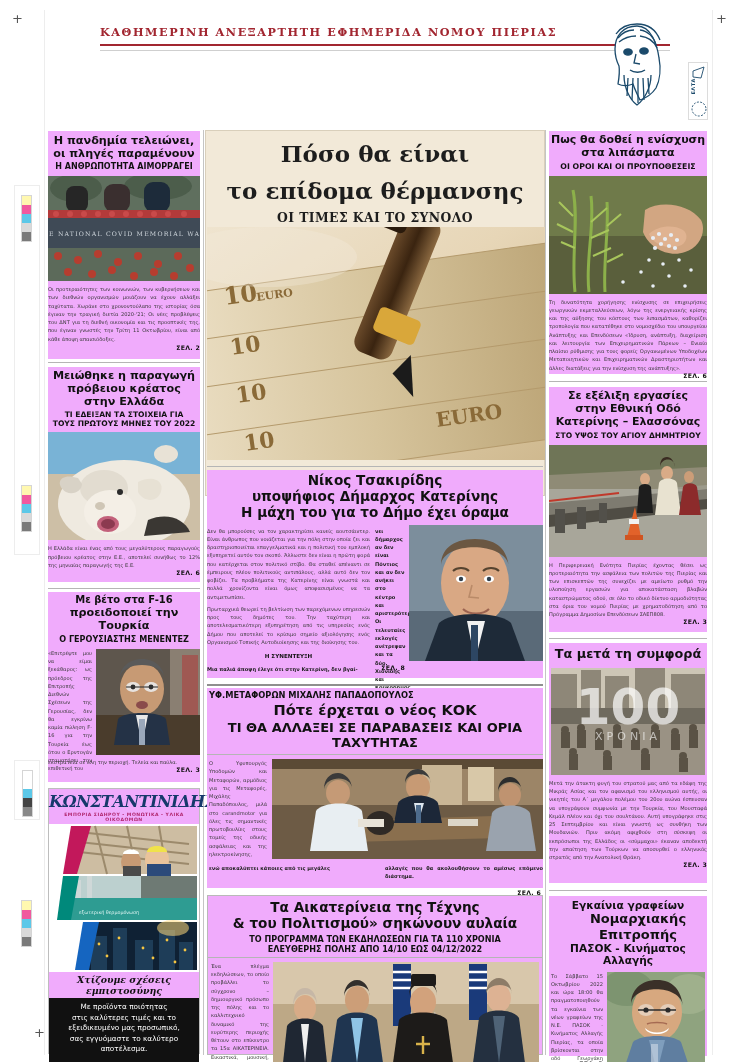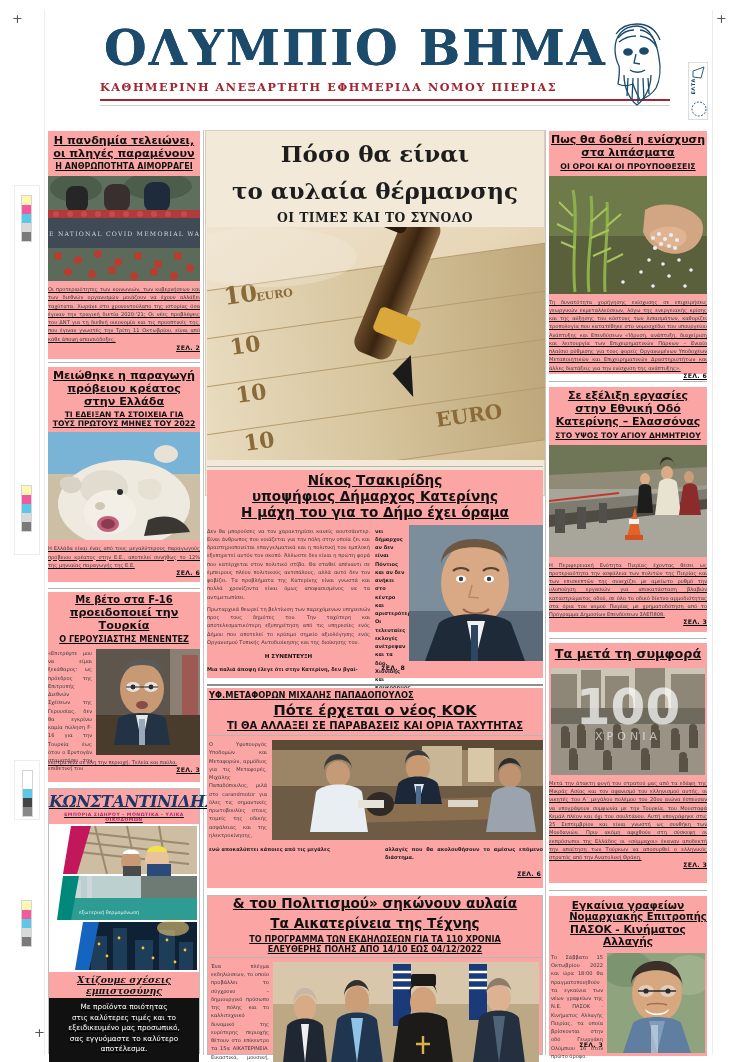--- a/index.html
+++ b/index.html
@@ -36,21 +36,21 @@
   .mast-info .d1{ width:175px; }
   .mast-info .d2{ width:140px; }
   .mast-info .d3{ width:150px; border-left:1px solid #8a8a8a; padding-left:8px; }
   .mast-info .d4{ flex:1; text-align:right; font-size:11.5px; color:#0e2d45; letter-spacing:-.2px;}
   .zeus{ position:absolute; right:2px; top:2px; width:62px; height:92px; }
   .elta{ position:absolute; left:688px; top:62px; width:20px; height:58px; border:1px solid #dcdcdc;}
   .elta-txt{ position:absolute; left:690px; top:78px; font-size:5px; writing-mode:vertical-rl;
              transform:rotate(180deg); color:#1b4a6b; font-weight:bold; letter-spacing:.5px;}
 
   
-  .box{ position:absolute; background:#fca5a5;text-decoration:underline; }
+  .box{ position:absolute; background:#f0abfc; }
   .hl{ font-family:"DejaVu Sans", sans-serif; color:#111; text-align:center; font-weight:bold; line-height:1.17; }
   .kicker{ font-family:"DejaVu Sans", sans-serif; color:#111; text-align:center; font-weight:bold; }
   .bodytxt{ font-family:"DejaVu Sans",sans-serif; font-size:5.1px; line-height:1.62; color:#3a3a3a; text-align:justify; }
   .sel{ font-family:"DejaVu Sans",sans-serif; font-size:6.2px; font-weight:bold; color:#111; text-align:right; letter-spacing:.3px;}
   .rule2{ height:2px; background:#8f8f8f; width:100%; }
 
   
   .ph{ position:relative; overflow:hidden; background:#bfc5c9; }
 
   
@@ -102,21 +102,20 @@
       <i style="background:#5cc8e8"></i>
       <i style="background:#d9d9d9"></i>
       <i style="background:#7a7a7a"></i>
   </div>
   <div class="thin-frame" style="left:14px; top:185px; width:26px; height:370px; border-color:#ededed;"></div>
   <div class="thin-frame" style="left:14px; top:760px; width:26px; height:60px; border-color:#ededed;"></div>
   <div class="vline" style="left:44px; top:10px; height:1045px; background:#ededed;"></div>
   <div class="vline" style="left:712px; top:10px; height:1045px; background:#ededed;"></div>
 
   <div class="masthead">
-    <div class="mast-title">ΟΛΥΜΠΙΟ ΒΗΜΑ</div>
     <div class="mast-sub">ΚΑΘΗΜΕΡΙΝΗ ΑΝΕΞΑΡΤΗΤΗ ΕΦΗΜΕΡΙΔΑ ΝΟΜΟΥ ΠΙΕΡΙΑΣ</div>
     <div class="mast-rule"></div>
     <div style="height:1px;background:#cfcfcf;margin-top:4px;"></div>
 
     <svg class="zeus" viewBox="0 0 62 92">
       <g fill="none" stroke="#1b4a6b" stroke-width="1.3">
         <path d="M31 6 C17 6 9 16 9 29 C9 37 11 42 13 46 C14 52 13 58 12 64 C16 66 22 66 27 64
                  C29 70 32 76 34 80 C40 78 46 74 50 68 C54 60 55 48 53 38 C51 24 45 6 31 6Z" fill="#fff"></path>
         <path d="M12 18 C16 13 22 10 28 10 M34 10 C42 11 48 17 50 25"></path>
         <ellipse cx="22" cy="32" rx="4.2" ry="3" fill="#1b4a6b"></ellipse>
@@ -133,21 +132,21 @@
   <div class="elta">
     <svg viewBox="0 0 20 58" width="20" height="58">
       <polygon points="4,8 15,4 12,15 4,14" fill="none" stroke="#1b4a6b" stroke-width=".9"></polygon>
       <circle cx="10" cy="46" r="7" fill="none" stroke="#1b4a6b" stroke-width=".9" stroke-dasharray="2 1.4"></circle>
     </svg>
   </div>
   <div class="elta-txt">ΕΛΤΑ</div>
 
   <div class="lead">
     <div class="lead-h">Πόσο θα είναι</div>
-    <div class="lead-h">το αυλαία θέρμανσης</div>
+    <div class="lead-h">το επίδομα θέρμανσης</div>
     <div class="lead-k">ΟΙ ΤΙΜΕΣ ΚΑΙ ΤΟ ΣΥΝΟΛΟ</div>
     <div class="lead-k">ΤΗΣ ΚΡΑΤΙΚΗΣ ΣΤΗΡΙΞΗΣ</div>
     <div class="euro">
       <svg viewBox="0 0 338 233" width="338" height="233" preserveAspectRatio="none">
         <defs>
           <linearGradient id="eg" x1="0" y1="0" x2="1" y2="1">
             <stop offset="0" stop-color="#efe4cf"></stop>
               <stop offset=".45" stop-color="#e7d6b7"></stop>
               <stop offset="1" stop-color="#cfb98f"></stop>
           </linearGradient>
@@ -400,21 +399,21 @@
         </svg>
       </div>
       <div class="sel" style="position:absolute; left:168px; top:137px; width:30px;">ΣΕΛ. 8</div>
     </div>
   </div>
 
   <div class="rule2" style="position:absolute; left:207px; top:684px; width:336px;"></div>
   <div class="box" style="left:207px; top:688px; width:336px; height:200px;">
     <div style="font-size:8.3px; font-weight:bold; color:#111; padding-top:2px; padding-left:2px;">ΥΦ.ΜΕΤΑΦΟΡΩΝ ΜΙΧΑΛΗΣ ΠΑΠΑΔΟΠΟΥΛΟΣ</div>
     <div class="hl" style="font-size:14.6px; padding-top:1px;">Πότε έρχεται ο νέος ΚΟΚ</div>
-    <div class="kicker" style="font-size:10px; padding-top:2px;">ΤΙ ΘΑ ΑΛΛΑΞΕΙ ΣΕ  ΠΑΡΑΒΑΣΕΙΣ ΚΑΙ ΟΡΙΑ ΤΑΧΥΤΗΤΑΣ</div>
+    <div class="kicker" style="font-size:13px; padding-top:2px;">ΤΙ ΘΑ ΑΛΛΑΞΕΙ ΣΕ  ΠΑΡΑΒΑΣΕΙΣ ΚΑΙ ΟΡΙΑ ΤΑΧΥΤΗΤΑΣ</div>
     <div class="hline" style="position:relative; margin-top:4px; width:336px;"></div>
     <div style="position:relative; margin-top:4px; height:102px;">
       <div class="bodytxt" style="position:absolute; left:2px; top:0; width:58px;">Ο Υφυπουργός Υποδομών και Μεταφορών, αρμόδιος για τις Μεταφορές, Μιχάλης Παπαδόπουλος, μιλά στο carandmotor για όλες τις σημαντικές πρωτοβουλίες στους τομείς της οδικής ασφάλειας και της ηλεκτροκίνησης,</div>
       <div class="ph" style="position:absolute; left:65px; top:0; width:271px; height:100px;">
         <svg viewBox="0 0 271 100" width="271" height="100" preserveAspectRatio="none">
           <rect width="271" height="100" fill="#b7a188"></rect>
           <rect y="0" width="271" height="46" fill="#9c8567"></rect>
           <rect x="0" y="0" width="271" height="10" fill="#5b4a35"></rect>
           <rect x="150" y="6" width="40" height="40" fill="#c9b696"></rect>
           <rect x="196" y="8" width="26" height="34" fill="#d8c8a8"></rect>
@@ -442,22 +441,22 @@
       </div>
     </div>
     <div style="position:relative; margin-top:3px; height:24px;">
       <div class="bodytxt" style="position:absolute; left:2px; top:0; width:165px; font-weight:bold; color:#222;">ενώ αποκαλύπτει κάποιες από τις μεγάλες</div>
       <div class="bodytxt" style="position:absolute; left:178px; top:0; width:158px; font-weight:bold; color:#222;">αλλαγές που θα ακολουθήσουν το αμέσως επόμενο διάστημα.</div>
     </div>
     <div class="sel" style="margin-top:1px; padding-right:2px;">ΣΕΛ. 6</div>
   </div>
 
   <div class="box" style="left:207px; top:895px; width:336px; height:160px; border:1px solid #b9b9b9;">
+    <div class="hl" style="font-size:13.6px; padding-top:4px;">Τα Αικατερίνεια της Τέχνης</div>
     <div class="hl" style="font-size:13.6px;">&amp; του Πολιτισμού» σηκώνουν αυλαία</div>
-    <div class="hl" style="font-size:13.6px; padding-top:4px;">Τα Αικατερίνεια της Τέχνης</div>
     <div class="kicker" style="font-size:8.1px; padding-top:2px;">ΤΟ ΠΡΟΓΡΑΜΜΑ ΤΩΝ ΕΚΔΗΛΩΣΕΩΝ ΓΙΑ ΤΑ 110 ΧΡΟΝΙΑ</div>
     <div class="kicker" style="font-size:8.1px;">ΕΛΕΥΘΕΡΗΣ ΠΟΛΗΣ ΑΠΟ 14/10 ΕΩΣ 04/12/2022</div>
     <div class="hline" style="position:relative; margin-top:3px; width:334px;"></div>
     <div style="position:relative; margin-top:4px; height:104px;">
       <div class="bodytxt" style="position:absolute; left:3px; top:0; width:58px;">Ένα πλέγμα εκδηλώσεων, το οποίο προβάλλει το σύγχρονο – δημιουργικό πρόσωπο της πόλης και το καλλιτεχνικό δυναμικό της ευρύτερης περιοχής θέτουν στο επίκεντρο τα 15α ΑΙΚΑΤΕΡΙΝΕΙΑ. Εικαστικά, μουσική, θέατρο, λόγος κ.α. θεματικές ενότητες -</div>
       <div class="ph" style="position:absolute; left:65px; top:0; width:266px; height:101px;">
         <svg viewBox="0 0 266 101" width="266" height="101" preserveAspectRatio="none">
           <rect width="266" height="101" fill="#cbb79a"></rect>
           <rect y="0" width="266" height="42" fill="#d8c7ab"></rect>
           <rect x="0" y="42" width="266" height="59" fill="#bda886"></rect>
@@ -639,21 +638,21 @@
         <text x="77" y="72" font-size="11" fill="#ffffff" opacity=".6" text-anchor="middle" font-family="DejaVu Sans, sans-serif" letter-spacing="4">ΧΡΟΝΙΑ</text>
       </svg>
     </div>
     <div class="bodytxt" style="margin-top:4px;">Μετά την άτακτη φυγή του στρατού μας από τα εδάφη της Μικράς Ασίας και τον αφανισμό του ελληνισμού αυτής, οι νικητές του Α΄ μεγάλου πολέμου του 20ου αιώνα έσπευσαν να υπογράψουν συμφωνία με την Τουρκία, του Μουσταφά Κεμάλ πλέον και όχι του σουλτάνου. Αυτή υπογράφηκε στις 25 Σεπτεμβρίου και είναι γνωστή ως συνθήκη των Μουδανιών.  Πριν ακόμη αφιχθούν στη σύσκεψη οι εκπρόσωποι της Ελλάδος οι «σύμμαχοι» έκαναν αποδεκτή την απαίτηση των Τούρκων να αποσυρθεί ο ελληνικός στρατός από την Ανατολική Θράκη.</div>
     <div class="sel">ΣΕΛ. 3</div>
   </div>
   <div class="hline" style="left:549px; top:890px; width:158px;"></div>
 
   <div class="box" style="left:549px; top:896px; width:158px; height:160px;">
     <div class="hl" style="font-size:10.6px; padding-top:3px;">Εγκαίνια γραφείων</div>
-    <div class="hl" style="font-size:10px;margin-left:20px;">Νομαρχιακής Επιτροπής</div>
+    <div class="hl" style="font-size:13px;margin-left:20px;">Νομαρχιακής Επιτροπής</div>
     <div class="hl" style="font-size:10.6px;">ΠΑΣΟΚ - Κινήματος</div>
     <div class="hl" style="font-size:10.6px;">Αλλαγής</div>
     <div style="position:relative; margin-top:5px; height:100px;">
       <div class="bodytxt" style="position:absolute; left:2px; top:0; width:52px;">Το Σάββατο 15 Οκτωβρίου 2022 και ώρα 18:00 θα πραγματοποιηθούν τα εγκαίνια των νέων γραφείων της Ν.Ε. ΠΑΣΟΚ - Κινήματος Αλλαγής Πιερίας, τα οποία βρίσκονται στην οδό Γεωργάκη Ολύμπιου 16 στον πρώτο όροφο.</div>
       <div class="ph" style="position:absolute; left:58px; top:0; width:98px; height:100px;">
         <svg viewBox="0 0 98 100" width="98" height="100" preserveAspectRatio="none">
           <rect width="98" height="100" fill="#8fa37f"></rect>
           <ellipse cx="20" cy="16" rx="26" ry="18" fill="#7d9470"></ellipse>
           <ellipse cx="82" cy="22" rx="24" ry="20" fill="#9fb08c"></ellipse>
           <ellipse cx="50" cy="40" rx="25" ry="29" fill="#d7a87f"></ellipse>

